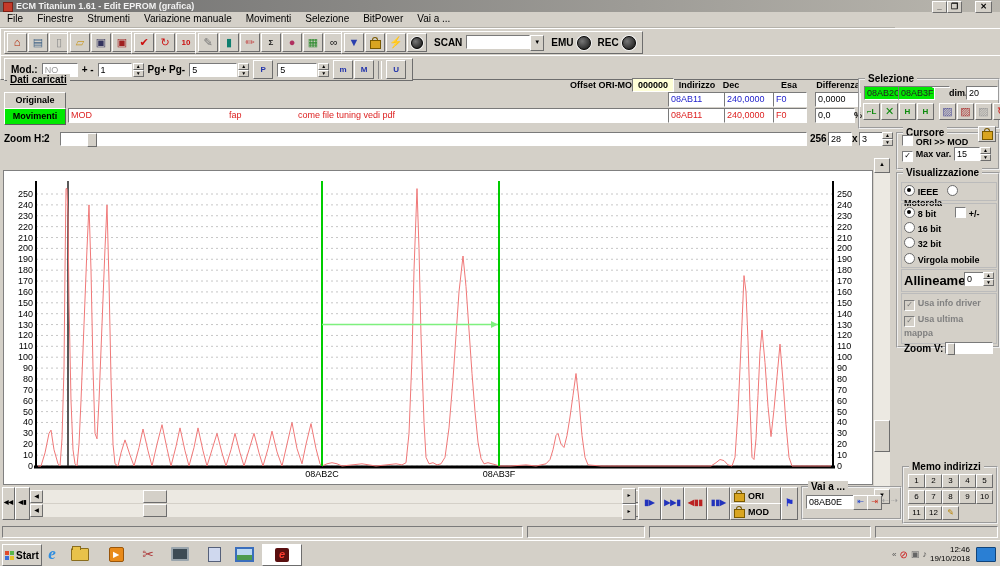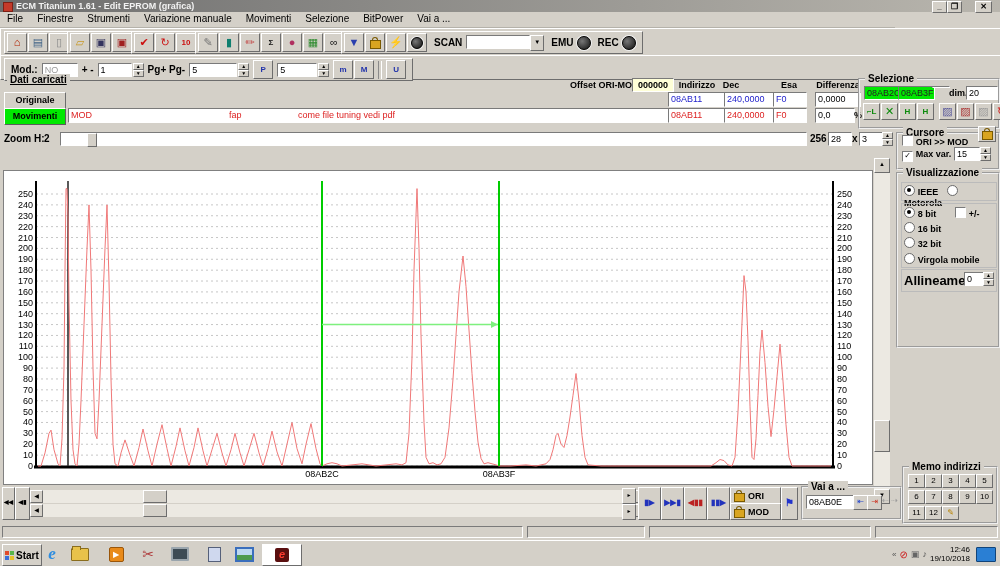--- a/index.html
+++ b/index.html
@@ -352,20 +352,32 @@
     <div style="margin-top:4px;"><span class="radio"></span>
       <span class="optlbl">Virgola mobile</span></div>
   </div>
   <div class="abs" style="left:3px;top:95px;width:90px;border:1px solid #bbb;height:18px;padding:3px 2px 0;">
     <span class="b" style="font-size:13px;">Allineamento:</span>
     <span class="fld abs" style="left:62px;top:2px;width:14px;">0</span>
     <span class="arrows abs" style="left:80px;top:2px;height:13px;">
         <div>▲</div>
         <div>▼</div>
       </span>
+  </div>
+  <div class="abs" style="left:3px;top:119px;width:90px;border:1px solid #bbb;height:46px;padding:3px 2px 0;">
+    <div style="color:#808080;"><span class="cb dis">✓</span>
+      <span class="optlbl">Usa info driver</span></div>
+    <div style="margin-top:2px;color:#808080;"><span class="cb dis">✓</span>
+      <span class="optlbl">Usa ultima mappa</span></div>
+    <div style="margin-top:4px;display:flex;align-items:center;gap:2px;">
+      <span class="b">Zoom V:</span>
+      <span class="sunken" style="display:inline-block;width:46px;height:10px;position:relative;">
+        <span class="sbthumb abs" style="left:1px;top:0;width:6px;height:10px;"></span>
+      </span>
+    </div>
   </div>
 </div>
 
 <div id="chart" class="abs">
   <svg id="chart-svg" width="868" height="313" viewBox="0 0 868 313">
       <line x1="32" y1="295" x2="829" y2="295" stroke="#b8b8b8" stroke-width="0.8" stroke-dasharray="2 3"></line>
       <text x="29" y="298" font-size="9" font-family="&quot;Liberation Sans&quot;,sans-serif" text-anchor="end">0</text>
       <text x="833" y="298" font-size="9" font-family="&quot;Liberation Sans&quot;,sans-serif" text-anchor="start">0</text>
       <line x1="32" y1="284.12" x2="829" y2="284.12" stroke="#b8b8b8" stroke-width="0.8" stroke-dasharray="2 3"></line>
       <text x="29" y="287.12" font-size="9" font-family="&quot;Liberation Sans&quot;,sans-serif" text-anchor="end">10</text>

